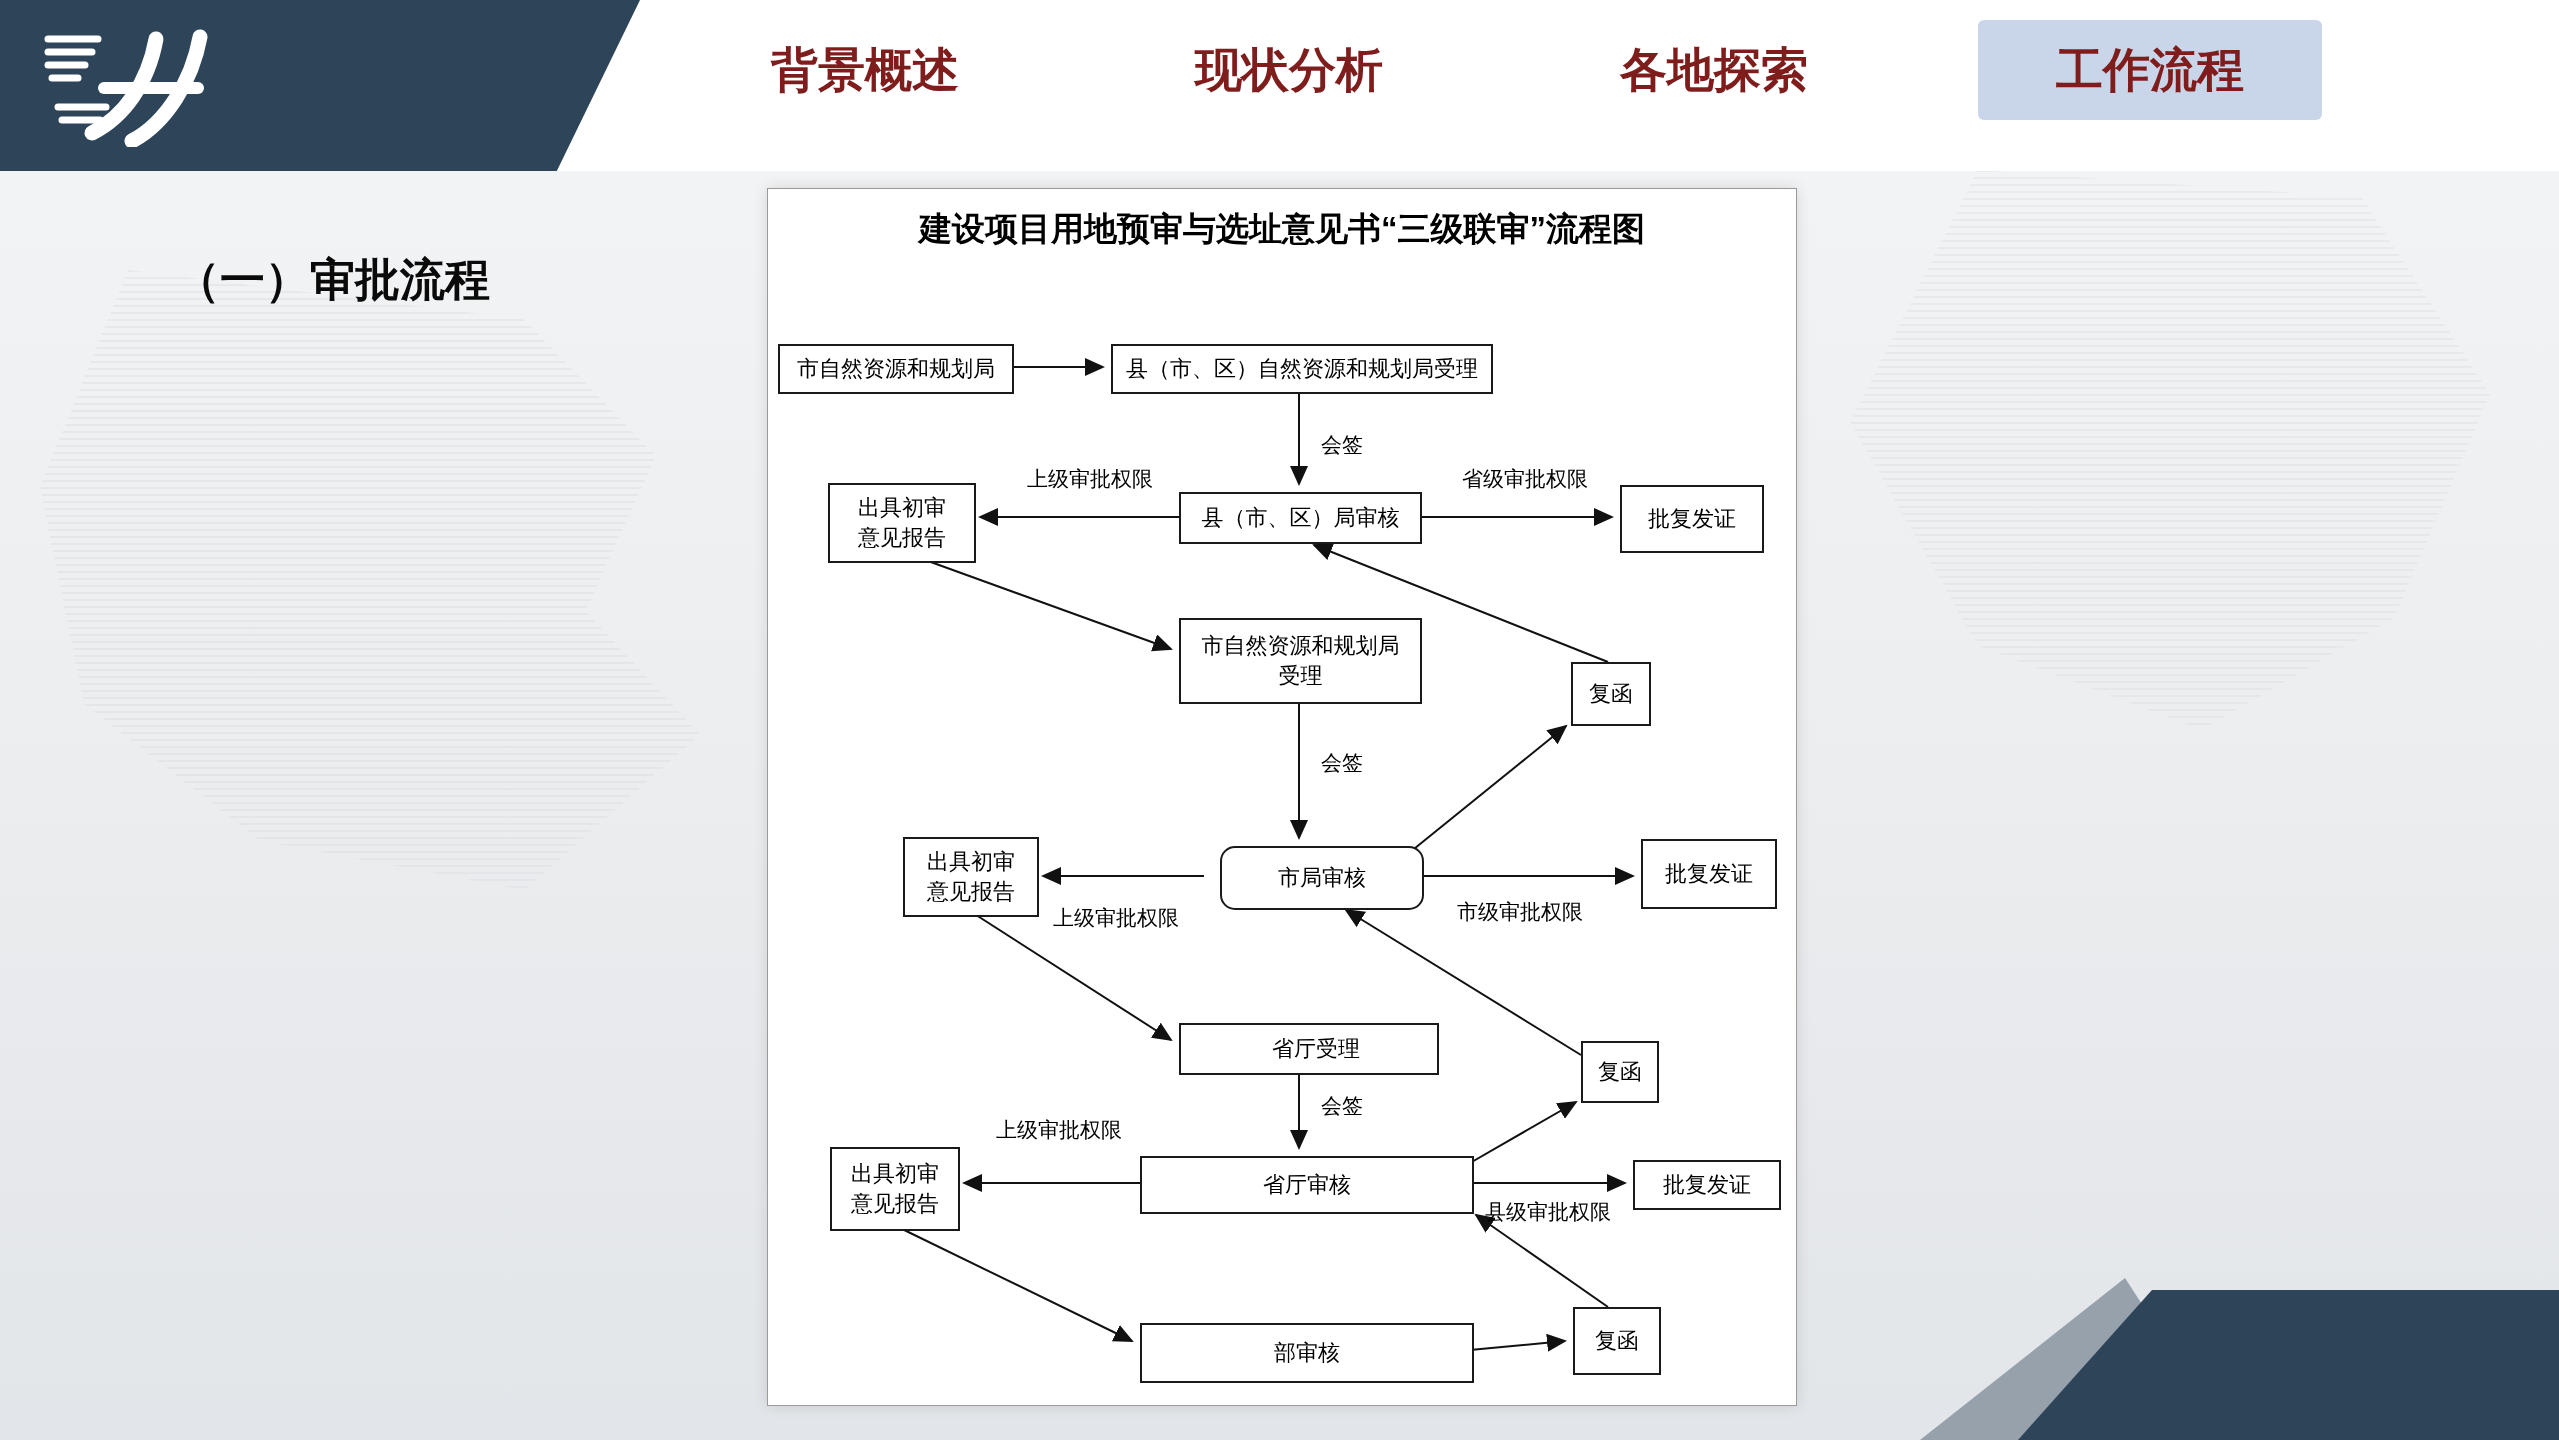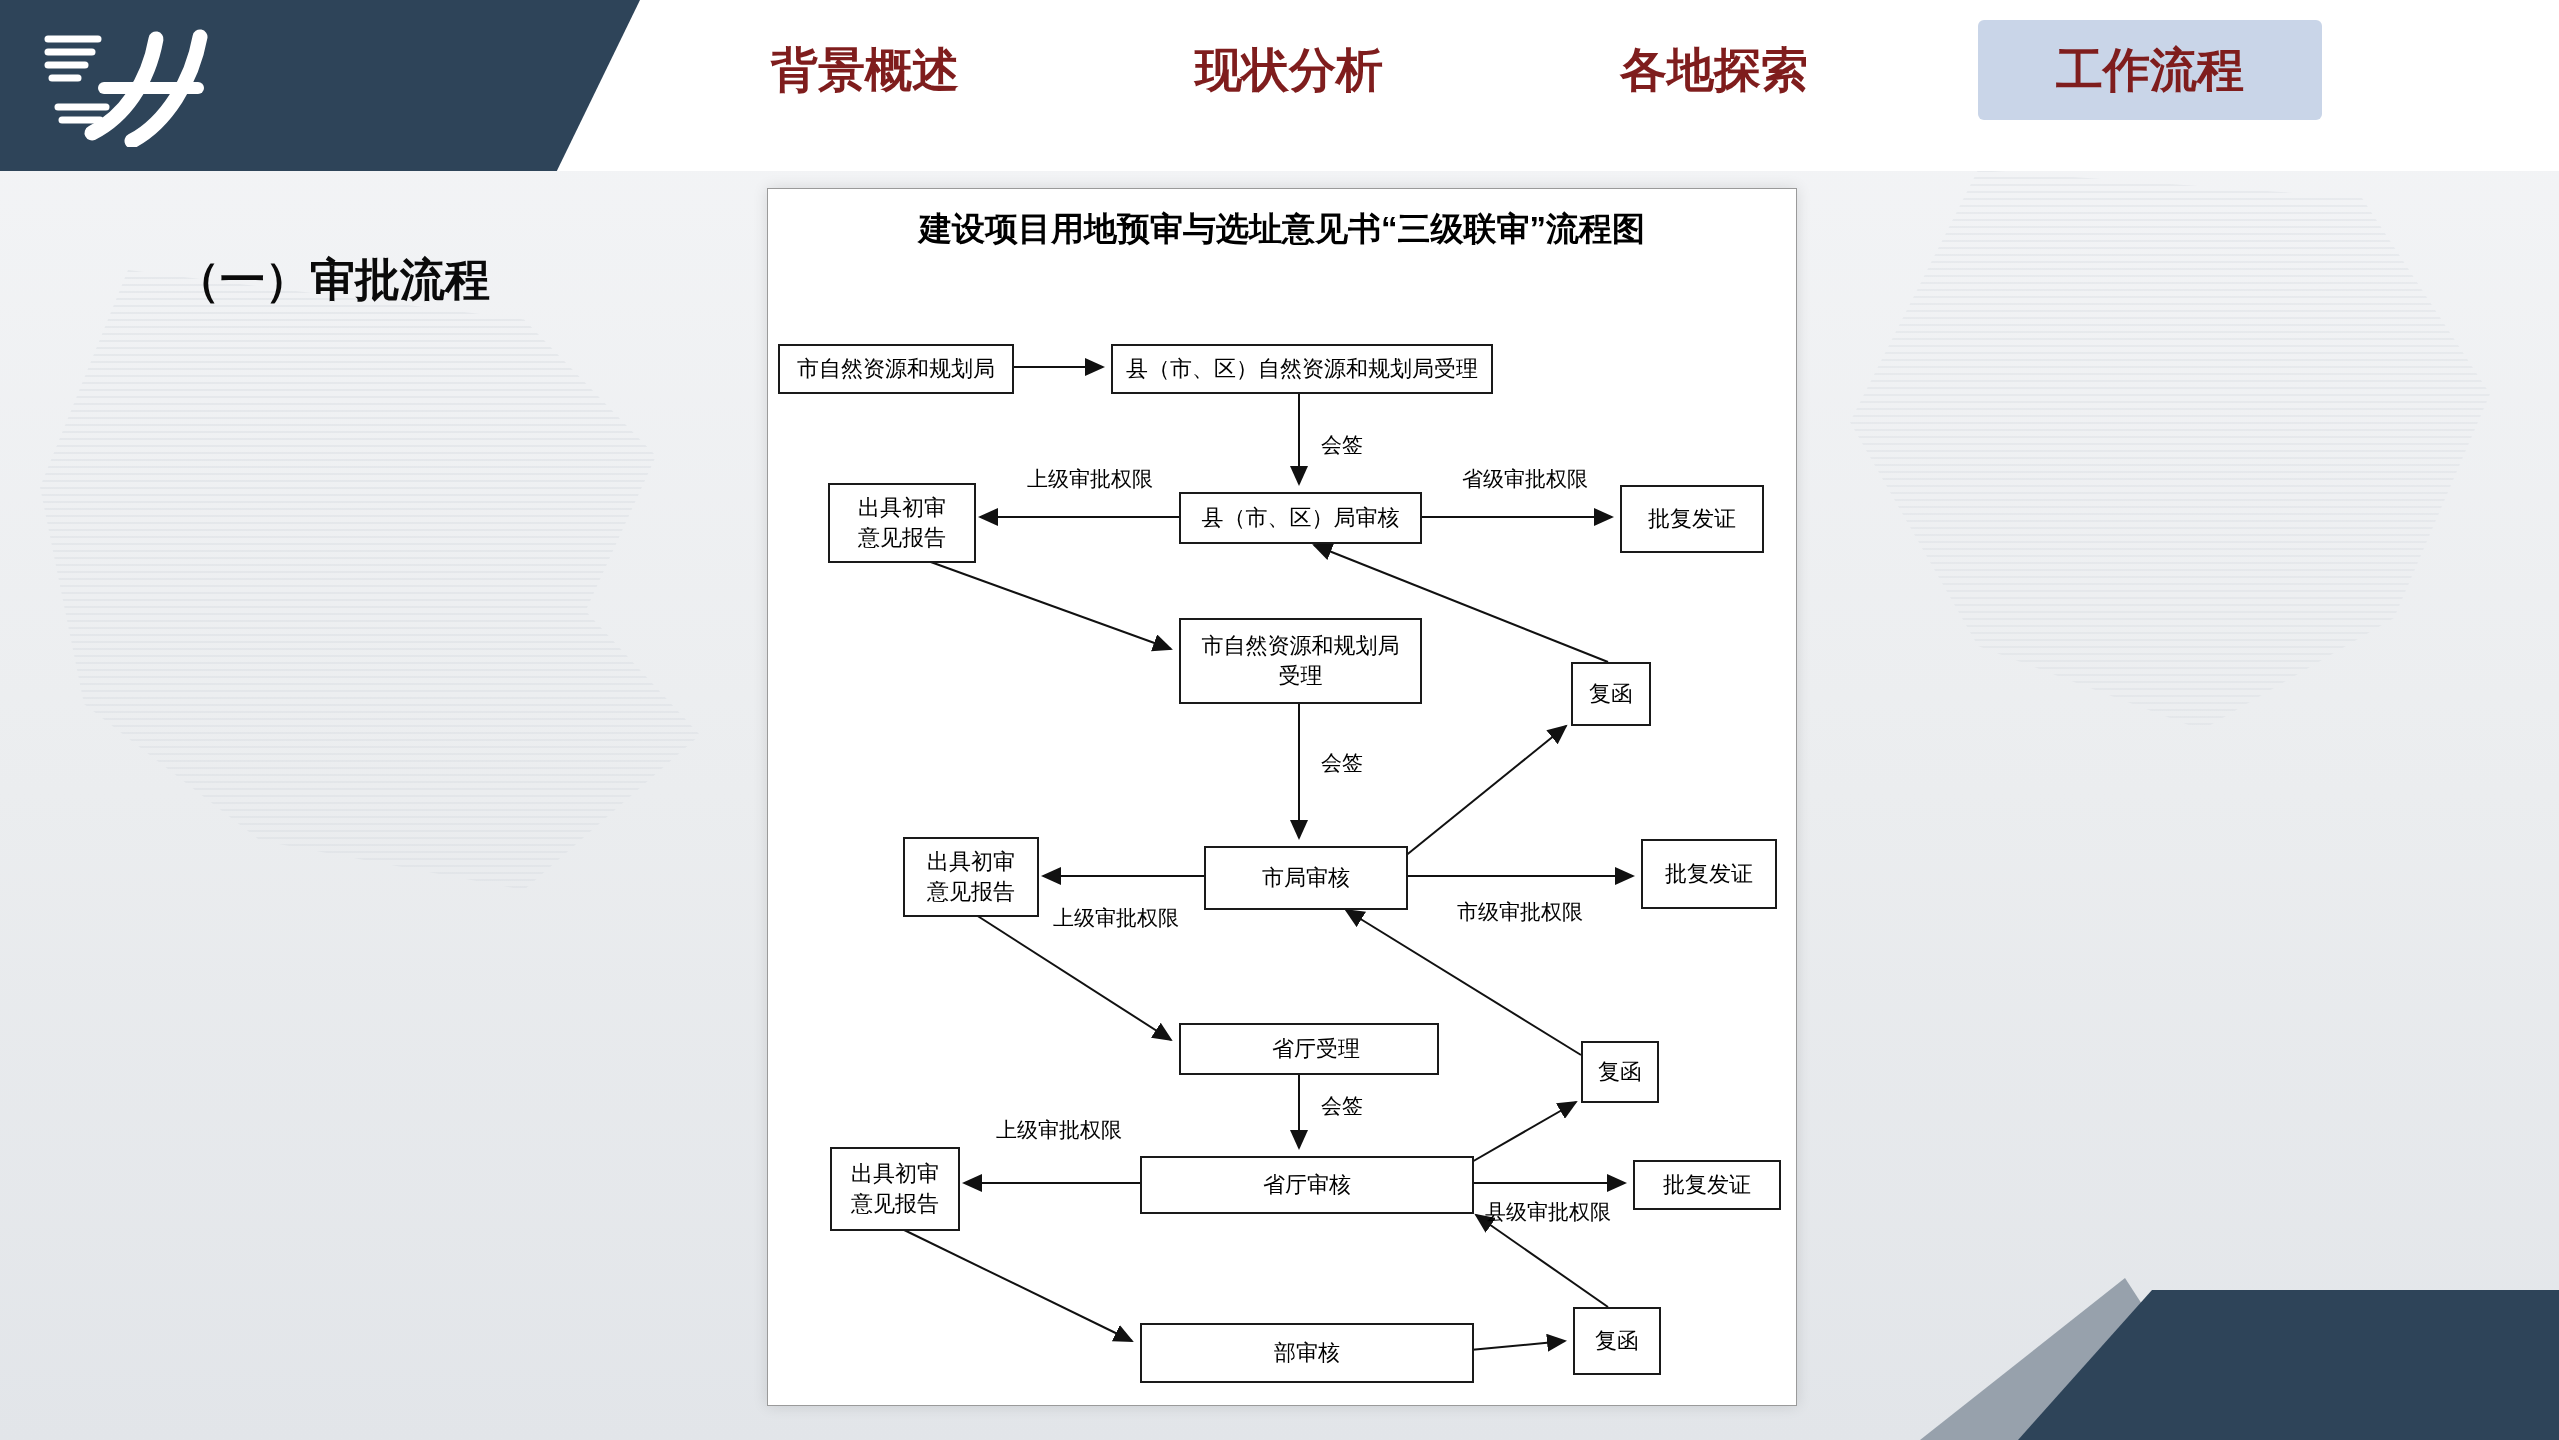--- a/index.html
+++ b/index.html
@@ -122,21 +122,21 @@
 
     <div class="fc-box" style="left:10px;top:155px;width:232px;height:46px;">市自然资源和规划局</div>
     <div class="fc-box" style="left:343px;top:155px;width:378px;height:46px;">县（市、区）自然资源和规划局受理</div>
     <div class="fc-box" style="left:411px;top:303px;width:239px;height:48px;">县（市、区）局审核</div>
     <div class="fc-box" style="left:60px;top:294px;width:144px;height:76px;">出具初审
 意见报告</div>
     <div class="fc-box" style="left:852px;top:296px;width:140px;height:64px;">批复发证</div>
     <div class="fc-box" style="left:411px;top:429px;width:239px;height:82px;">市自然资源和规划局
 受理</div>
     <div class="fc-box" style="left:803px;top:473px;width:76px;height:60px;">复函</div>
-    <div class="fc-box" style="left:436px;top:657px;width:200px;height:60px;">市局审核</div>
+    <div class="fc-box" style="left:452px;top:657px;width:200px;height:60px;border-radius:15px;">市局审核</div>
     <div class="fc-box" style="left:135px;top:648px;width:132px;height:76px;">出具初审
 意见报告</div>
     <div class="fc-box" style="left:873px;top:650px;width:132px;height:66px;">批复发证</div>
     <div class="fc-box" style="left:411px;top:834px;width:242px;height:48px;padding-left:14px;">省厅受理</div>
     <div class="fc-box" style="left:813px;top:852px;width:74px;height:58px;">复函</div>
     <div class="fc-box" style="left:372px;top:967px;width:330px;height:54px;">省厅审核</div>
     <div class="fc-box" style="left:62px;top:958px;width:126px;height:80px;">出具初审
 意见报告</div>
     <div class="fc-box" style="left:865px;top:971px;width:144px;height:46px;">批复发证</div>
     <div class="fc-box" style="left:372px;top:1134px;width:330px;height:56px;">部审核</div>

